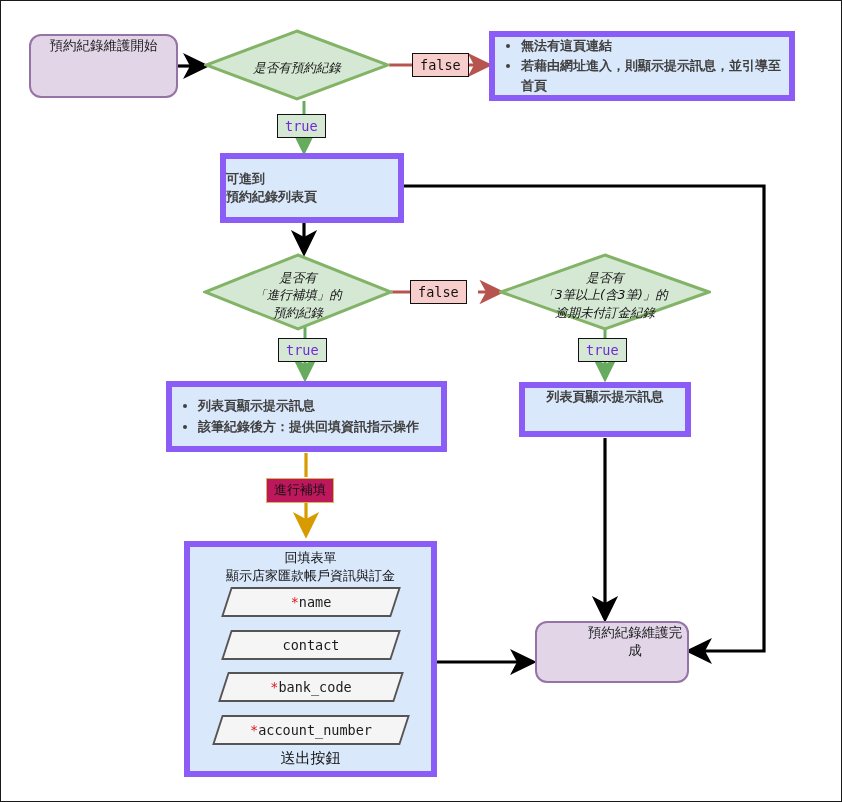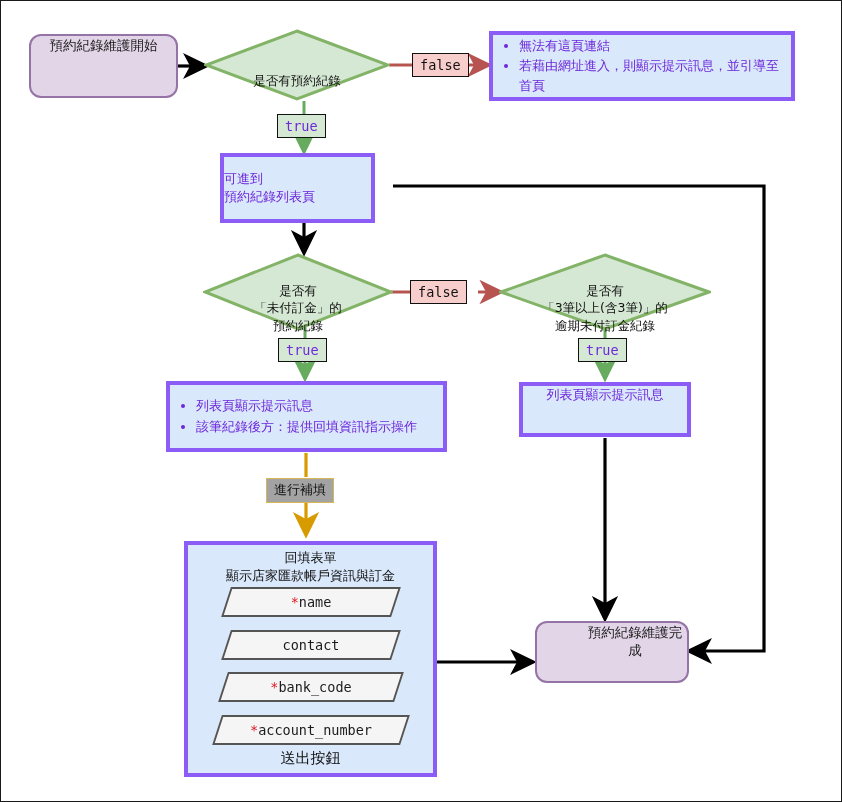--- a/index.html
+++ b/index.html
@@ -35,71 +35,73 @@
     background: #e1d5e7;
     border: 2px solid #9673a6;
     border-radius: 12px;
     font-size: 13.5px;
     color: #1b1b1b;
   }
 
   
   .process {
     background: #dae8fc;
-    border: 4px solid #8b5cf6;
+    border: 6px solid #8b5cf6;
     font-size: 13px;
-    color: #6d28d9;
+    color: #404040;
+    font-weight: bold;
   }
   .process.note {
     justify-content: flex-start;
     align-items: center;
     text-align: left;
   }
   .bullets {
     margin: 0;
     padding-left: 26px;
     font-size: 13px;
     line-height: 1.55;
   }
   .bullets li { margin: 0; padding: 0; }
 
   
   .diamond-wrap { position: absolute; }
   .diamond-wrap svg { position: absolute; left: 0; top: 0; }
   .diamond-label {
     position: absolute;
-    left: 0; top: 16px;
+    left: 0; top: 3px;
     width: 100%; height: 100%;
     display: flex;
     align-items: center;
     justify-content: center;
     text-align: center;
     font-size: 12.5px;
     line-height: 1.4;
     color: #111111;
     pointer-events: none;
+    font-style: italic;
   }
 
   
   .edge-label {
     position: absolute;
     box-sizing: border-box;
     font-family: "DejaVu Sans Mono", "Liberation Mono", monospace;
     font-size: 13.5px;
     display: flex;
     align-items: center;
     justify-content: center;
     border: 1.5px solid #111111;
     padding: 1px 7px 2px 7px;
     white-space: nowrap;
   }
   .label-true { background: #d5e8d4; color: #6d28d9; }
   .label-false { background: #f8cecc; color: #111111; }
   .label-action {
-    background: #a3a3a3;
+    background: #be185d;
     border: 1.5px solid #d6b656;
     font-family: "DejaVu Sans", "Liberation Sans", sans-serif;
     font-size: 13px;
     color: #111111;
   }
 
   
   .field {
     position: absolute;
     box-sizing: border-box;
@@ -236,33 +238,33 @@
     <ul class="bullets">
       <li>無法有這頁連結</li>
       <li>若藉由網址進入，則顯示提示訊息，並引導至首頁</li>
     </ul>
   </div>
 
   <div class="edge-label label-true" style="left:276px; top:113px; height:24px;">
     <span>true</span>
   </div>
 
-  <div class="node process" style="left:219px; top:152px; width:155px; height:70px; flex-direction:column;">
+  <div class="node process" style="left:219px; top:152px; width:184px; height:70px; flex-direction:column;">
     <span>可進到</span>
     <span>預約紀錄列表頁</span>
   </div>
 
   <div class="diamond-wrap" style="left:202px; top:252px; width:190px; height:78px;">
     <svg width="190" height="78" viewBox="0 0 190 78" xmlns="http://www.w3.org/2000/svg">
       <polygon points="95,2 188,39 95,76 2,39" fill="#d5e8d4" stroke="#82b366" stroke-width="3"></polygon>
     </svg>
     <div class="diamond-label">
       <div>
         <div>是否有</div>
-        <div>「未付訂金」的</div>
+        <div>「進行補填」的</div>
         <div>預約紀錄</div>
       </div>
     </div>
   </div>
 
   <div class="edge-label label-false" style="left:409px; top:279px; height:24px;">
     <span>false</span>
   </div>
 
   <div class="diamond-wrap" style="left:498px; top:252px; width:212px; height:78px;">

